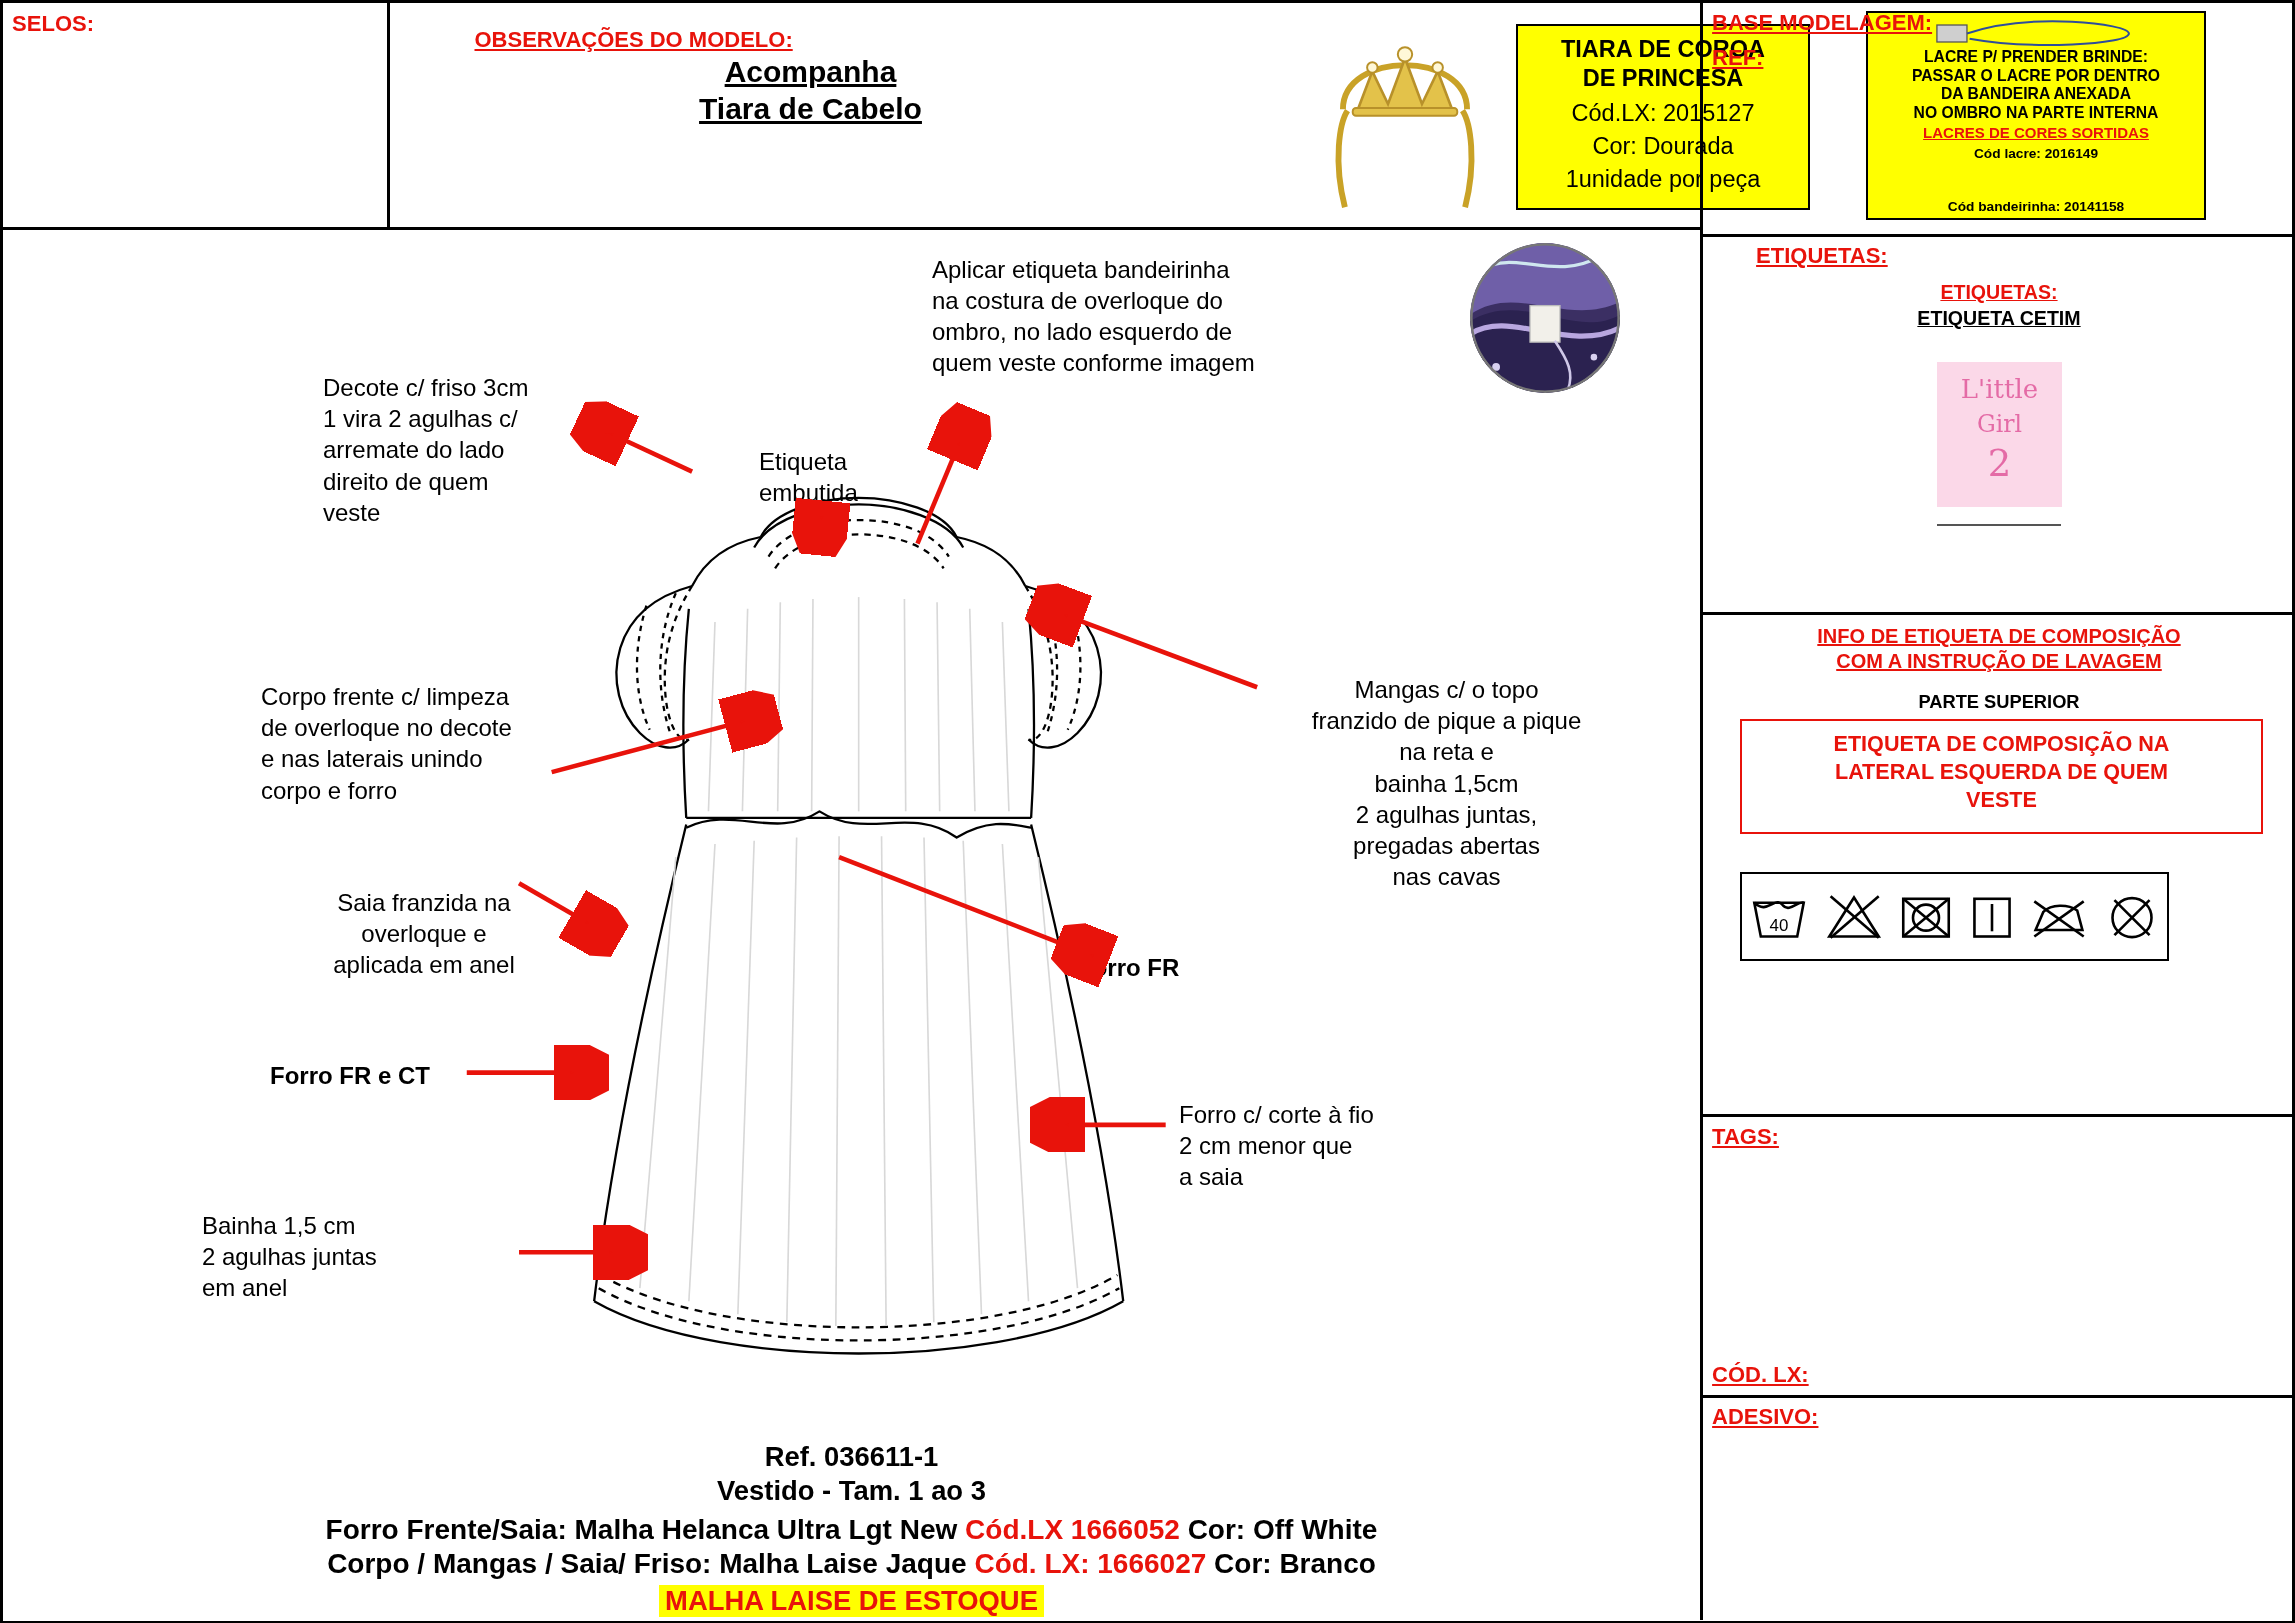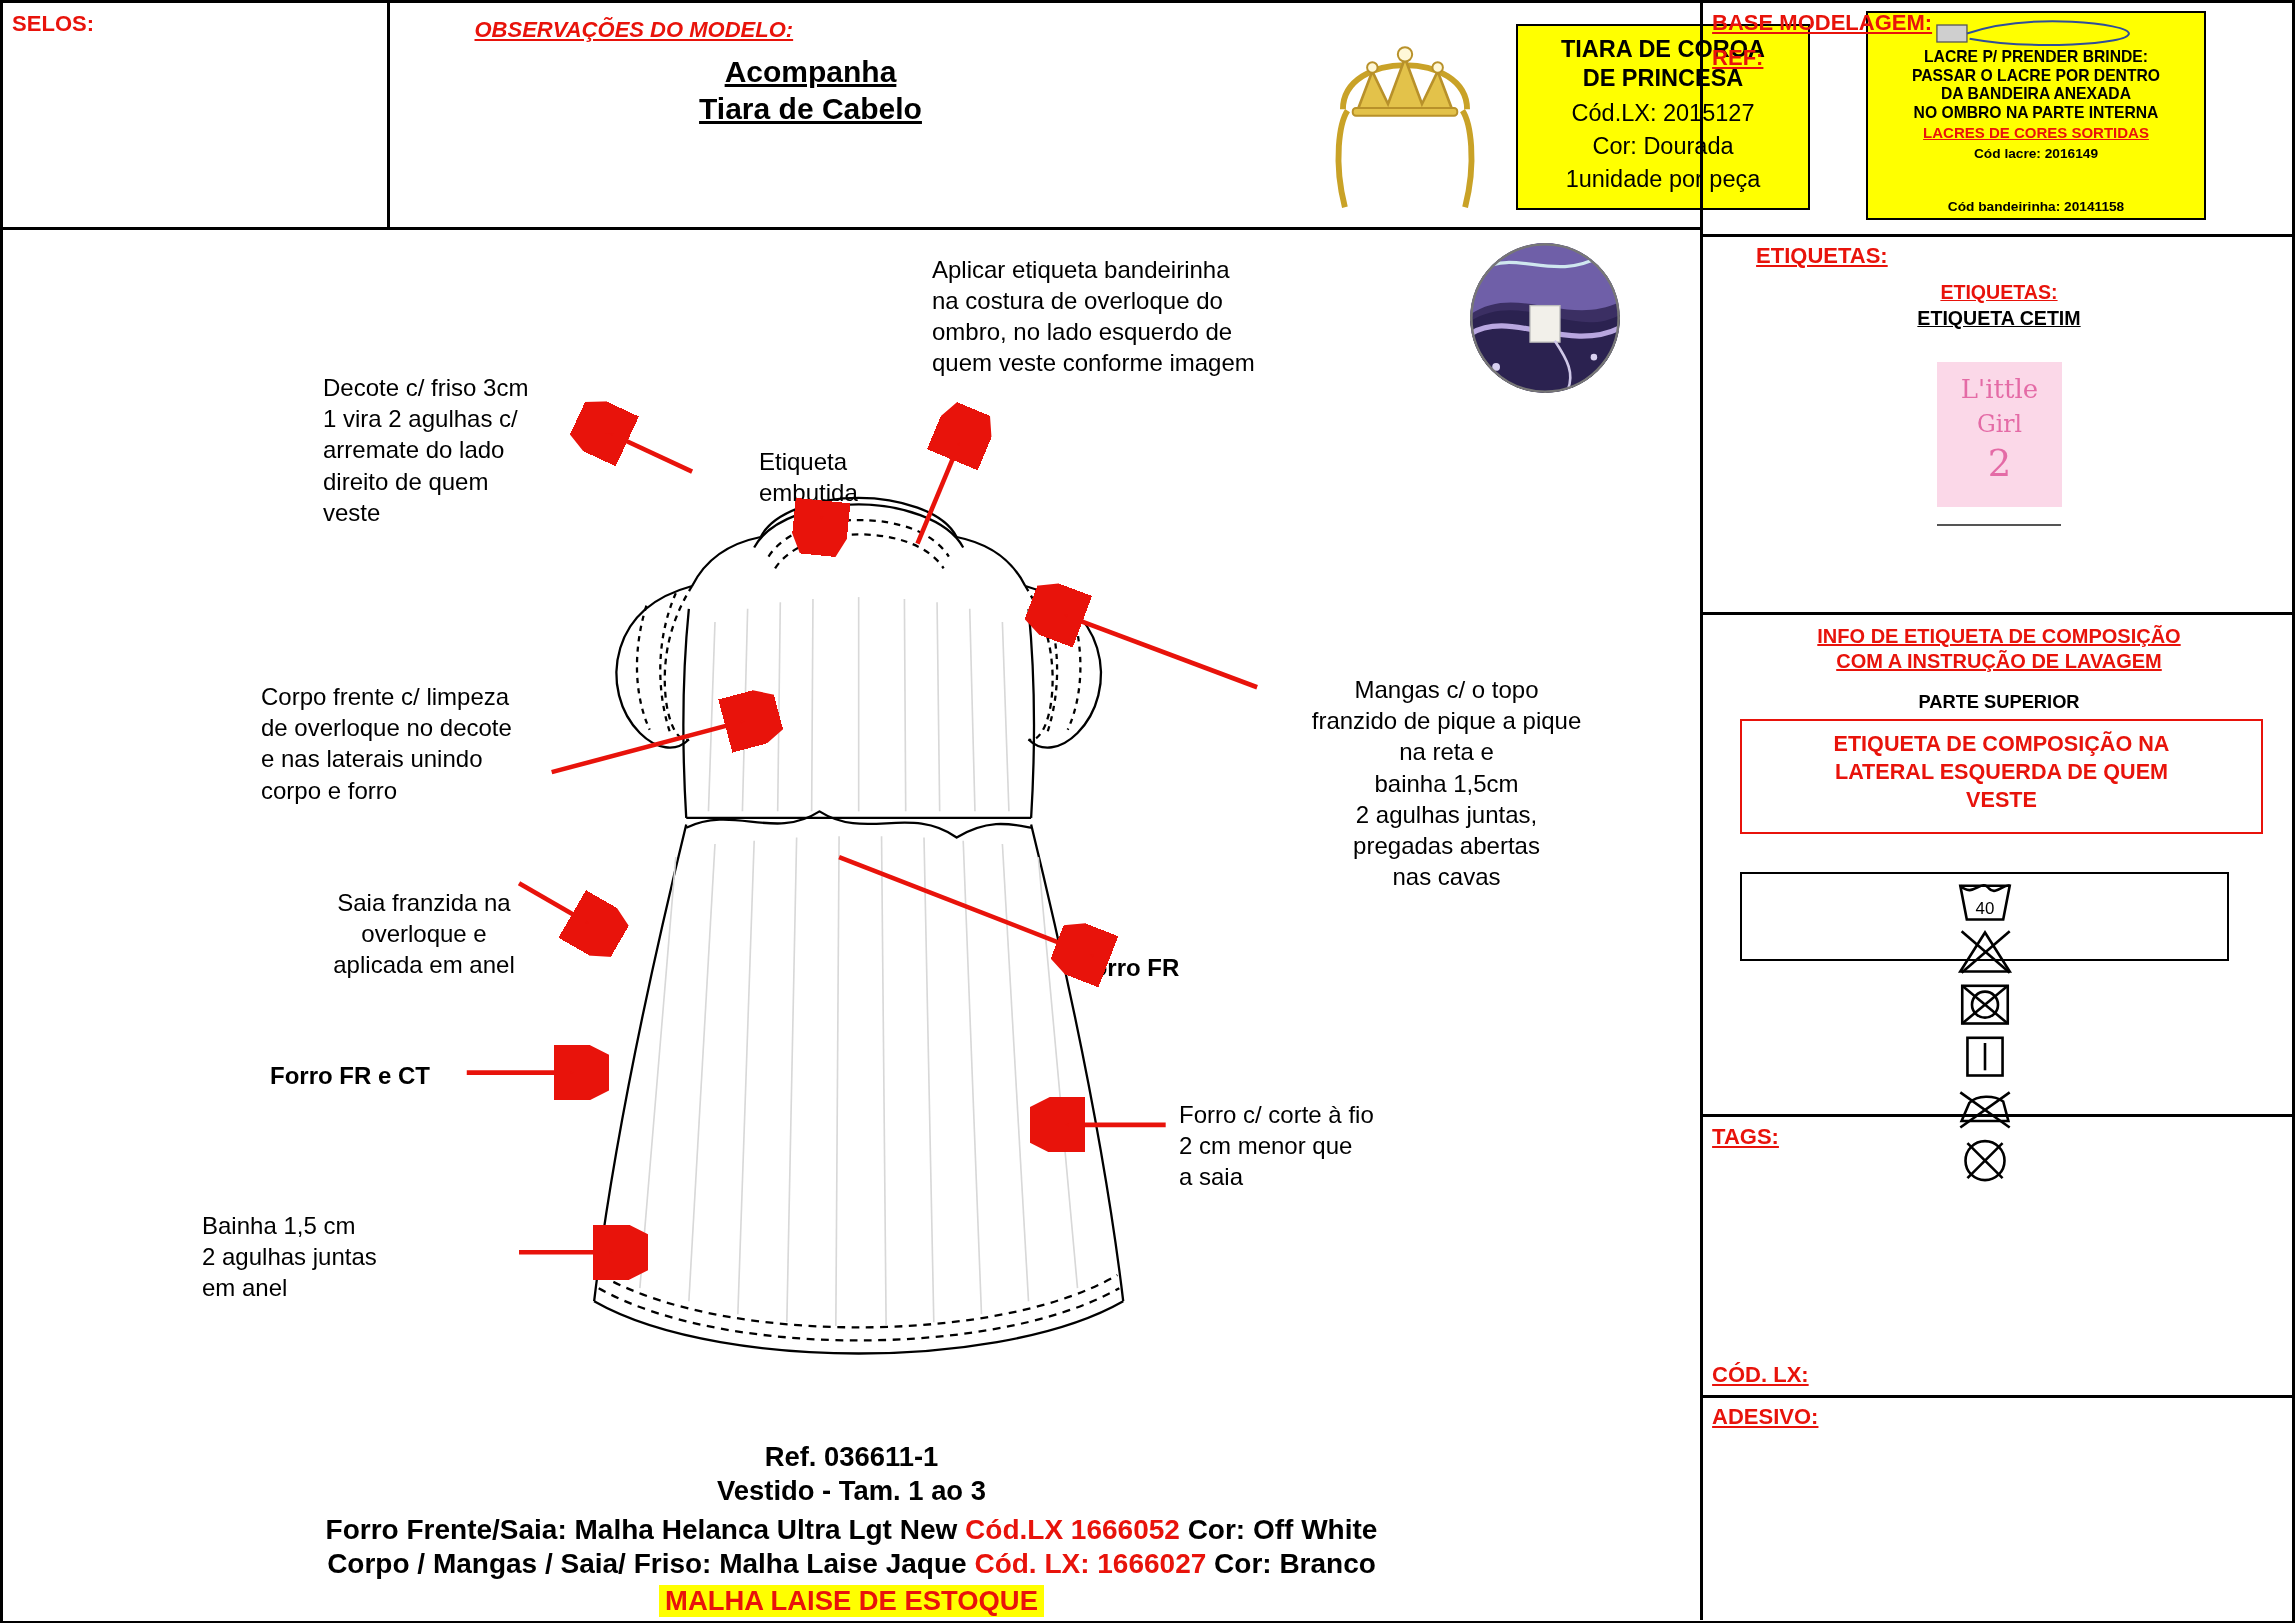--- a/index.html
+++ b/index.html
@@ -12,21 +12,21 @@
     background:#fff;
     overflow:hidden;
   }
   .red{color:#e8130b;}
 
   
   #topband{position:absolute;left:0;top:0;width:1697px;height:227px;box-sizing:border-box;border-bottom:3.3px solid #000;}
   #selos{position:absolute;left:0;top:0;width:387px;height:224px;box-sizing:border-box;border-right:3.3px solid #000;}
   #selos .lbl{position:absolute;left:9.1px;top:7.8px;font-size:22px;font-weight:bold;}
   #obs{position:absolute;left:461px;top:0;width:1237px;height:224px;}
-  #obs .title{position:absolute;left:10.5px;top:14px;font-size:22px;font-weight:bold;text-decoration:underline;font-style:italic;}
+  #obs .title{position:absolute;left:10.5px;top:24px;font-size:22px;font-weight:bold;text-decoration:underline;}
   #obs .acomp{position:absolute;left:118px;top:51px;width:457px;text-align:center;font-size:30px;font-weight:bold;line-height:1.22;text-decoration:underline;}
 
   
   #tiara{position:absolute;left:843px;top:7.8px;width:196px;height:203px;}
   
   #tiarabox{position:absolute;left:1052px;top:21px;width:294px;height:186px;background:#ffff00;border:2px solid #000;box-sizing:border-box;}
   #tiarabox .l{font-size:23.5px;text-align:center;line-height:1.24;}
   #tiarabox .h{font-weight:bold;}
   
   #lacrebox{position:absolute;left:1402px;top:7.8px;width:340px;height:209px;background:#ffff00;border:2px solid #000;box-sizing:border-box;padding-top:3.9px;}
@@ -49,21 +49,21 @@
   #tag-pink{position:absolute;left:234px;top:119px;width:125px;height:145px;background:#fbd8e8;}
   #tag-pink .l{font-family:"DejaVu Serif",serif;color:#e46ba6;text-align:center;}
   #tag-pink .n{font-size:37px;color:#e46ba6;text-align:center;font-family:"DejaVu Serif",serif;}
   #tag-line{position:absolute;left:234px;top:281px;width:124px;border-top:2px solid #555;}
 
   #r-info{height:493px;}
   #r-info .hd{font-size:20px;font-weight:bold;color:#e8130b;text-decoration:underline;text-align:center;line-height:1.25;margin-top:9.1px;}
   #r-info .ps{font-size:18.3px;font-weight:bold;text-align:center;margin-top:17px;}
   #compbox{position:absolute;left:37px;top:95px;width:523px;height:115px;border:2px solid #e8130b;box-sizing:border-box;}
   #compbox .t{font-size:21.6px;font-weight:bold;color:#e8130b;text-align:center;line-height:1.3;padding-top:9.1px;}
-  #carebox{position:absolute;left:37px;top:248px;width:489px;height:89px;border:2.6px solid #000;box-sizing:border-box;display:flex;align-items:center;justify-content:space-around;flex-direction:column;}
+  #carebox{position:absolute;left:37px;top:248px;width:429px;height:89px;border:2.6px solid #000;box-sizing:border-box;display:flex;align-items:center;justify-content:space-around;}
 
   #r-tags{height:274px;}
   #r-tags .codlx{position:absolute;left:9.1px;bottom:6.5px;font-size:22px;font-weight:bold;color:#e8130b;text-decoration:underline;}
   #r-adesivo{height:250px;border-bottom:none;}
 
   
   #main{position:absolute;left:0;top:227px;width:1697px;height:1390px;}
   .note{position:absolute;font-size:24px;line-height:1.3;color:#000;}
   .note.b{font-weight:bold;}
   #photo{position:absolute;left:1467px;top:13px;width:150px;height:150px;border-radius:50%;overflow:hidden;}

